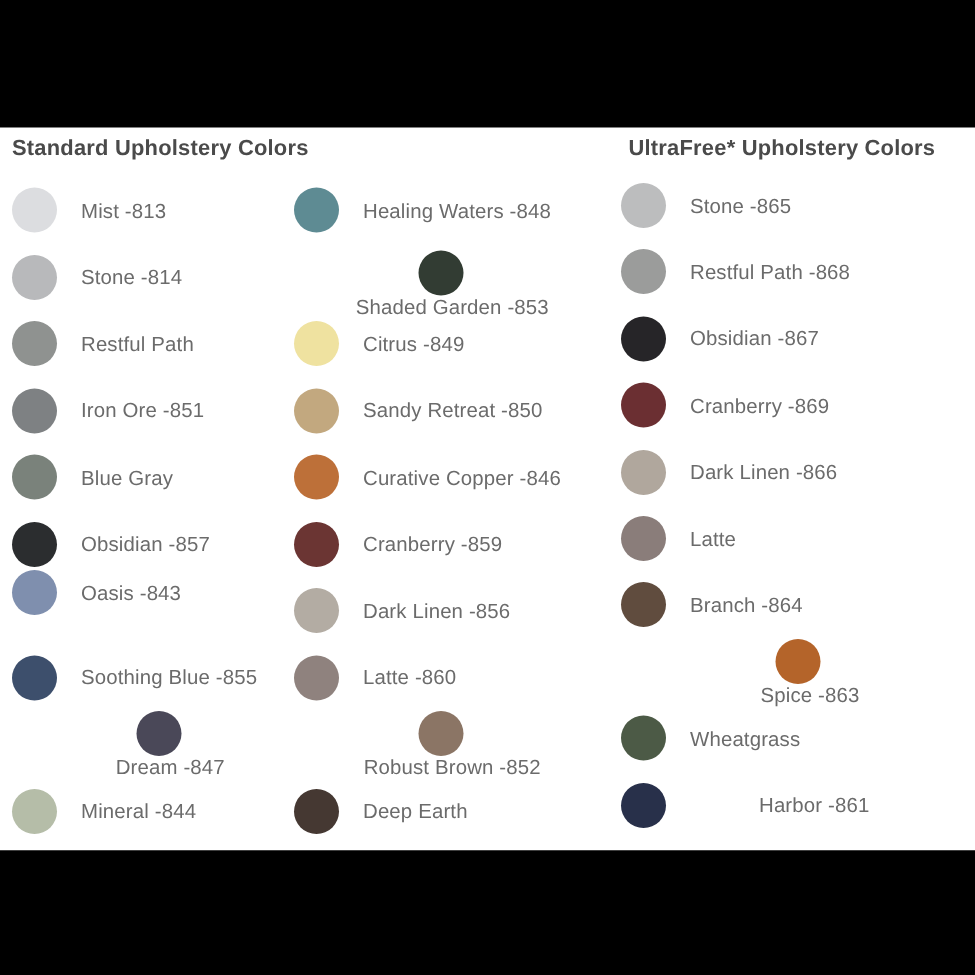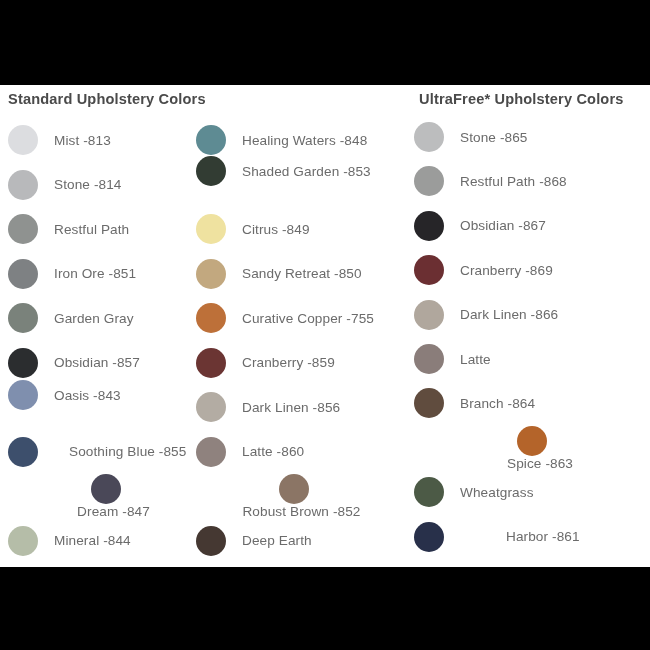--- a/index.html
+++ b/index.html
@@ -120,66 +120,66 @@
           <li class="swatch-row" style="top: 122px;">
             <span class="swatch-chip" style="background: rgb(143, 146, 144);"></span>
             <span class="swatch-label">Restful Path</span>
           </li>
           <li class="swatch-row" style="top: 166.5px;">
             <span class="swatch-chip" style="background: rgb(126, 129, 131);"></span>
             <span class="swatch-label">Iron Ore -851</span>
           </li>
           <li class="swatch-row" style="top: 211px;">
             <span class="swatch-chip" style="background: rgb(122, 130, 123);"></span>
-            <span class="swatch-label">Garden Gray</span>
+            <span class="swatch-label">Blue Gray</span>
           </li>
           <li class="swatch-row" style="top: 255.5px;">
             <span class="swatch-chip" style="background: rgb(43, 45, 47);"></span>
             <span class="swatch-label">Obsidian -857</span>
           </li>
           <li class="swatch-row" style="top: 288px;">
             <span class="swatch-chip" style="background: rgb(127, 143, 174);"></span>
             <span class="swatch-label">Oasis -843</span>
           </li>
-          <li class="swatch-row" style="top: 344.5px; gap: 15px;">
+          <li class="swatch-row" style="top: 344.5px;">
             <span class="swatch-chip" style="background: rgb(61, 79, 108);"></span>
             <span class="swatch-label">Soothing Blue -855</span>
           </li>
           <li class="swatch-row" style="top: 389px; flex-direction: column;">
             <span class="swatch-chip" style="background: rgb(74, 72, 88);"></span>
             <span class="swatch-label">Dream -847</span>
           </li>
           <li class="swatch-row" style="top: 433.5px;">
             <span class="swatch-chip" style="background: rgb(181, 189, 168);"></span>
             <span class="swatch-label">Mineral -844</span>
           </li>
         </ul>
     </div>
 
     <div class="column" id="column-standard-2">
       <ul class="swatch-list" id="list-standard-2">
           <li class="swatch-row" style="top: 33px;">
             <span class="swatch-chip" style="background: rgb(94, 139, 147);"></span>
             <span class="swatch-label">Healing Waters -848</span>
           </li>
-          <li class="swatch-row" style="top: 64px;">
+          <li class="swatch-row" style="top: 82px; flex-direction: column;">
             <span class="swatch-chip" style="background: rgb(50, 60, 51);"></span>
             <span class="swatch-label">Shaded Garden -853</span>
           </li>
           <li class="swatch-row" style="top: 122px;">
             <span class="swatch-chip" style="background: rgb(239, 226, 160);"></span>
             <span class="swatch-label">Citrus -849</span>
           </li>
           <li class="swatch-row" style="top: 166.5px;">
             <span class="swatch-chip" style="background: rgb(194, 168, 127);"></span>
             <span class="swatch-label">Sandy Retreat -850</span>
           </li>
           <li class="swatch-row" style="top: 211px;">
             <span class="swatch-chip" style="background: rgb(189, 112, 57);"></span>
-            <span class="swatch-label">Curative Copper -755</span>
+            <span class="swatch-label">Curative Copper -846</span>
           </li>
           <li class="swatch-row" style="top: 255.5px;">
             <span class="swatch-chip" style="background: rgb(107, 53, 51);"></span>
             <span class="swatch-label">Cranberry -859</span>
           </li>
           <li class="swatch-row" style="top: 300px;">
             <span class="swatch-chip" style="background: rgb(179, 172, 163);"></span>
             <span class="swatch-label">Dark Linen -856</span>
           </li>
           <li class="swatch-row" style="top: 344.5px;">

